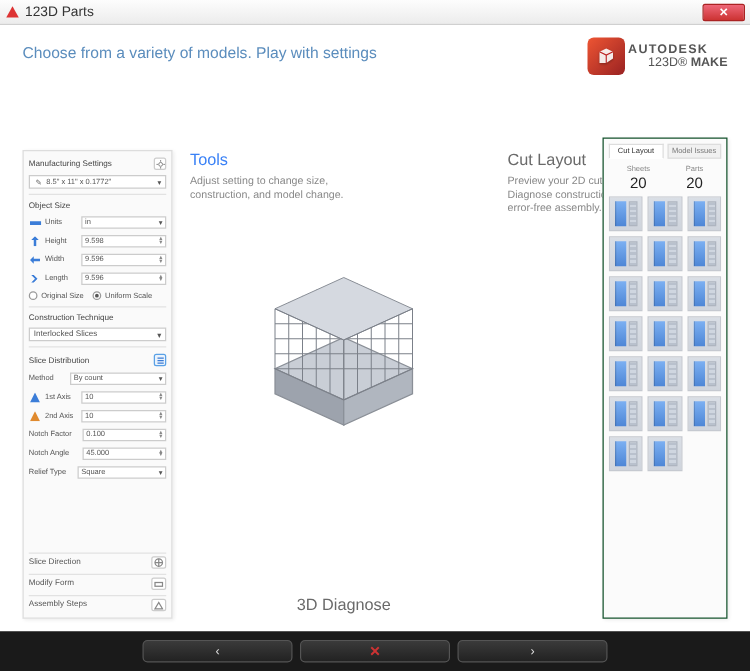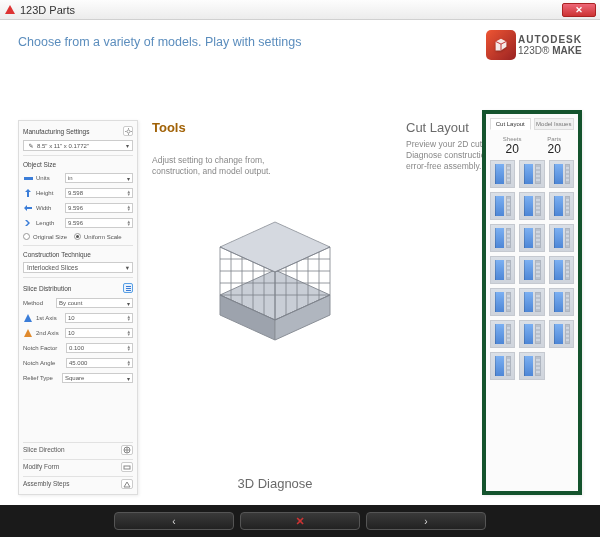--- a/index.html
+++ b/index.html
@@ -50,21 +50,21 @@
   }
   .brand-icon {
     width:30px; height:30px; border-radius:5px;
     background:linear-gradient(135deg,#e53,#922);
     display:flex; align-items:center; justify-content:center;
     color:#fff; font-weight:bold;
   }
   .brand-icon svg { filter: drop-shadow(0 1px 1px rgba(0,0,0,.3));}
   .brand-text { font-size:10px; color:#555; line-height:1.1; }
   .brand-text .b1 { letter-spacing:1px; font-weight:600; }
-  .brand-text .b2 { font-weight:400; }
+  .brand-text .b2 { font-weight:400;margin-left:16px; }
   .brand-text .b2 b { font-weight:700;}
 
   .columns {
     position:absolute; top:100px; left:18px; right:18px; bottom:10px;
     display:flex; gap:14px;
   }
 
   
   .panel {
     width:120px;
@@ -100,40 +100,40 @@
   .panel .radio { width:7px; height:7px; border-radius:50%; border:1px solid #999; background:#fff; display:inline-block;}
   .panel .radio.on::after { content:""; display:block; width:3px; height:3px; border-radius:50%; background:#555; margin:1px auto;}
   .panel hr { border:none; border-top:1px solid #e2e2e2; margin:1px 0;}
   .panel .list-btn { width:10px; height:10px; border:1px solid #5aa1e6; background:#eaf3fc; border-radius:2px; display:flex; align-items:center; justify-content:center;}
   .panel .full-dd { height:11px; background:#fff; border:1px solid #ccc; display:flex; align-items:center; justify-content:flex-end; padding:0 3px;}
   .panel .line-item { display:flex; justify-content:space-between; align-items:center; height:14px; border-top:1px solid #e2e2e2; font-size:6.5px;}
   .panel .line-item .end-btn { width:12px; height:10px; border:1px solid #ccc; border-radius:2px; background:#fff; display:flex;align-items:center;justify-content:center;}
 
   
   .center { flex:1; position:relative; }
-  .center h3 { font-size:13px; font-weight:700; color:#a16207; margin-bottom:20px;}
+  .center h3 { font-size:13px; font-weight:400; color:#3b82f6; margin-bottom:4px;}
   .center p { font-size:8.5px; color:#888; line-height:1.3; max-width:140px;}
   .viewport {
     position:absolute; top:90px; left:50%; transform:translateX(-50%);
     width:160px; height:150px;
   }
   .viewport svg { width:100%; height:100%;}
   .vp-label { position:absolute; bottom:0; left:0; right:0; text-align:center;}
   .vp-label h3 { font-size:13px; font-weight:400; color:#6a6a6a; margin-bottom:4px;}
   .vp-label p { font-size:8.5px; color:#888; line-height:1.3; margin:0 auto; max-width:160px;}
 
   
   .cut { width:170px; position:relative;}
   .cut-text { position:absolute; top:0; left:-6px; width:125px;}
   .cut-text h3 { font-size:13px; font-weight:400; color:#6a6a6a; margin-bottom:4px;}
   .cut-text p { font-size:8.5px; color:#888; line-height:1.3;}
 
   .cut-panel {
     position:absolute; top:-10px; right:0; width:100px; bottom:0;
-    border:4px solid #14532d; background:#fbfbfb;
+    border:1px solid #14532d; background:#fbfbfb;
     box-shadow:1px 1px 3px rgba(0,0,0,.08);
     display:flex; flex-direction:column;
     padding:4px;
   }
   .cut-tabs { display:flex; gap:3px; font-size:6px; }
   .cut-tab { flex:1; height:12px; border:1px solid #ddd; display:flex; align-items:center; justify-content:center; color:#777; background:#f1f1f1; cursor:pointer;}
   .cut-tab.active { background:#fff; color:#333; border-bottom-color:#fff;}
   .cut-stats { display:flex; justify-content:space-around; margin:6px 0 4px;}
   .cut-stat { text-align:center;}
   .cut-stat .l { font-size:6px; color:#888;}
@@ -402,21 +402,21 @@
         <span class="end-btn">
             <svg width="8" height="8" viewBox="0 0 8 8">
               <polygon points="1,7 4,2 7,7" fill="none" stroke="#888"></polygon>
             </svg>
           </span>
       </div>
     </div>
 
     <div class="center">
       <h3>Tools</h3>
-      <p>Adjust setting to change from, construction, and model output.</p>
+      <p>Adjust setting to change size, construction, and model change.</p>
 
       <div class="viewport">
         <svg viewBox="0 0 160 150">
           <g transform="translate(80,75)">
 
             <g stroke="#8a8f97" stroke-width="1" fill="#bfc5cd">
               <polygon points="-55,10 0,35 55,10 0,-15" fill="#c9ced6"></polygon>
               <polygon points="-55,10 0,35 0,55 -55,30" fill="#9da3ad"></polygon>
               <polygon points="55,10 0,35 0,55 55,30" fill="#b0b6bf"></polygon>
             </g>

